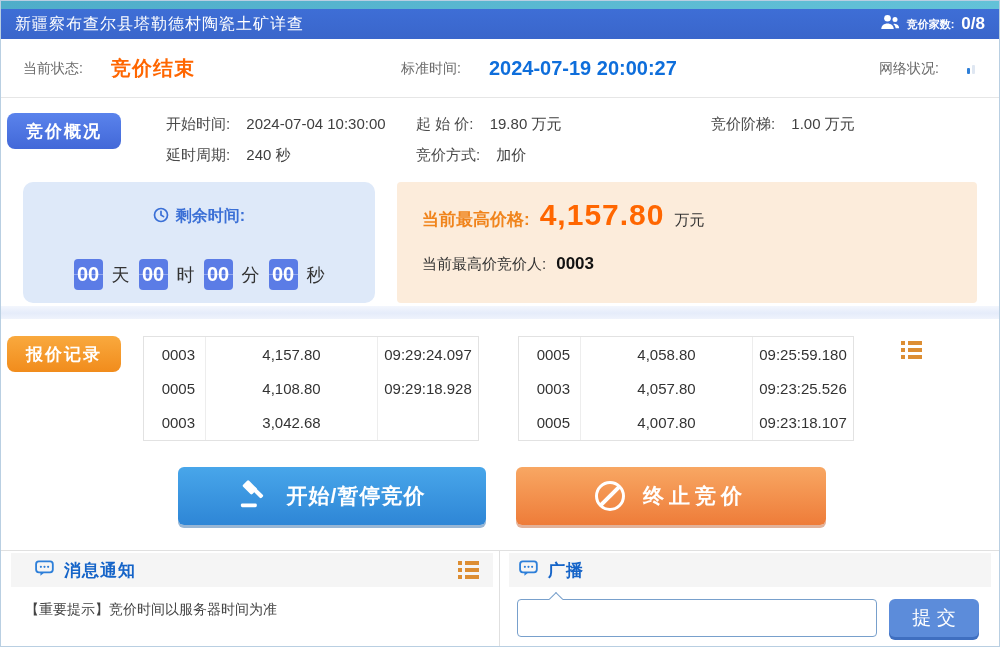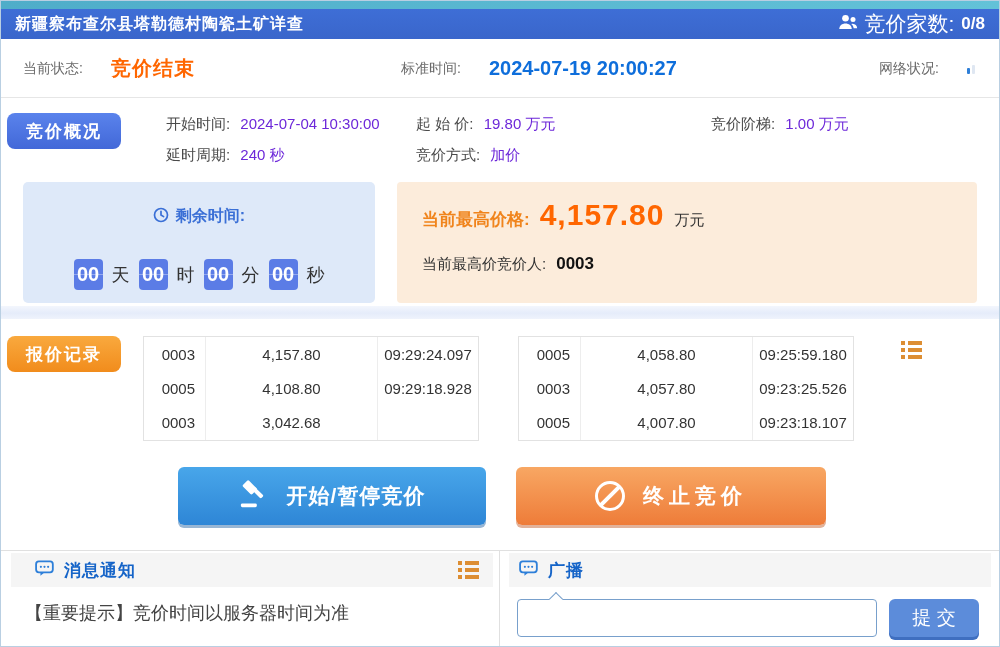--- a/index.html
+++ b/index.html
@@ -7,23 +7,23 @@
   .page { position:relative; width:1000px; height:647px; background:#fff;
           border:1px solid #b9cfe2; overflow:hidden; }
 
   .topstrip { position:absolute; left:0; top:0; width:100%; height:8px;
               background:linear-gradient(90deg,#4fadc9,#63c2d8); }
 
   .header { position:absolute; left:0; top:8px; width:100%; height:30px;
             background:linear-gradient(180deg,#3e6ed6,#3a66cb);
             display:flex; align-items:center; justify-content:space-between;
             padding:0 14px; }
-  .title { color:#fff; font-size:16px; font-weight:bold; letter-spacing:1px; }
+  .title { color:#fff; font-size:16px; font-weight:normal; letter-spacing:1px; }
   .bidders { display:flex; align-items:center; gap:7px; color:#fff; }
-  .bidders .lbl { font-size:21px; font-weight:normal; }
+  .bidders .lbl { font-size:11px; font-weight:bold; }
   .bidders .cnt { font-size:17px; font-weight:bold; }
 
   .statusrow { position:absolute; left:0; top:38px; width:100%; height:59px;
                border-bottom:1px solid #e6e6e6; }
   .sgroup { position:absolute; top:0; height:59px; display:flex; align-items:center; gap:28px; }
   .slabel { font-size:14px; color:#6a6a6a; }
   .state-val { font-size:20px; font-weight:bold; color:#ff6600; letter-spacing:1px; }
   .time-val  { font-size:20px; font-weight:bold; color:#0e6edb; }
   .net-ico { display:inline-flex; align-items:flex-end; gap:2px; height:10px; }
   .net-ico i { display:block; width:3px; border-radius:1px; }
@@ -31,24 +31,24 @@
   .net-b2 { height:9px; background:#dfe7f2; }
 
   .tab { position:absolute; left:6px; width:114px; height:36px; border-radius:8px;
          color:#fff; font-size:17px; font-weight:bold; letter-spacing:2px;
          display:flex; align-items:center; justify-content:center; }
   .tab-blue   { top:112px; background:linear-gradient(180deg,#5a83ec,#4268d8); }
   .tab-orange { top:335px; background:linear-gradient(180deg,#f9a93e,#f18c1c); }
 
   .field { position:absolute; font-size:15px; white-space:nowrap; }
   .field .fl { color:#4a4a4a; }
-  .field .fv { color:#6d28d9; margin-left:6px; }
+  .field .fv { color:#404040; margin-left:12px; }
 
   .panel-count { position:absolute; left:22px; top:181px; width:352px; height:121px;
-                 background:#dee9f9; border-radius:5px; text-align:center; }
+                 background:#dee9f9; border-radius:10px; text-align:center; }
   .cd-title { margin-top:24px; display:flex; align-items:center; justify-content:center;
               gap:7px; color:#3a6fd6; font-size:16px; font-weight:bold; }
   .cd-digits { margin-top:32px; display:flex; align-items:center; justify-content:center; gap:9px; }
   .digit { position:relative; width:29px; height:31px; background:#5b7ce6; border-radius:4px;
            color:#fff; font-size:20px; font-weight:bold; line-height:31px; text-align:center; }
   .digit::after { content:""; position:absolute; left:0; top:15px; width:100%; height:1px;
                   background:rgba(255,255,255,.35); }
   .cd-unit { font-size:18px; color:#333; }
 
   .panel-high { position:absolute; left:396px; top:181px; width:580px; height:121px;
@@ -96,21 +96,21 @@
   .botline { position:absolute; left:0; top:549px; width:100%; height:1px; background:#e0e0e0; }
   .vline   { position:absolute; left:498px; top:550px; width:1px; height:97px; background:#e0e0e0; }
 
   .sec-head { position:absolute; top:552px; height:34px; background:#f5f5f5;
               display:flex; align-items:center; }
   .mh { left:10px;  width:482px; padding:0 14px 0 24px; }
   .bh { left:508px; width:482px; padding:0 14px 0 10px; }
   .sec-title { color:#1564c8; font-size:17px; font-weight:bold; margin-left:10px; letter-spacing:1px; }
   .sec-spacer { flex:1; }
 
-  .msg-text { position:absolute; left:24px; top:600px; font-size:18px; color:#444; }
+  .msg-text { position:absolute; left:24px; top:600px; font-size:14px; color:#444; }
 
   .bc-input { position:absolute; left:516px; top:598px; width:360px; height:38px;
               border:1px solid #78a0cc; border-radius:4px; background:#fff;
               font-size:15px; padding:0 10px; outline:none; font-family:inherit; }
   .bc-tail { position:absolute; left:550px; top:593px; width:10px; height:10px; background:#fff;
              border-left:1px solid #78a0cc; border-top:1px solid #78a0cc;
              transform:rotate(45deg); }
   .btn-submit { position:absolute; left:888px; top:598px; width:90px; height:38px;
                 background:#5c8cda; border:none; border-radius:6px; color:#fff;
                 font-size:19px; cursor:pointer; box-shadow:0 3px 0 #3f6fc0;

